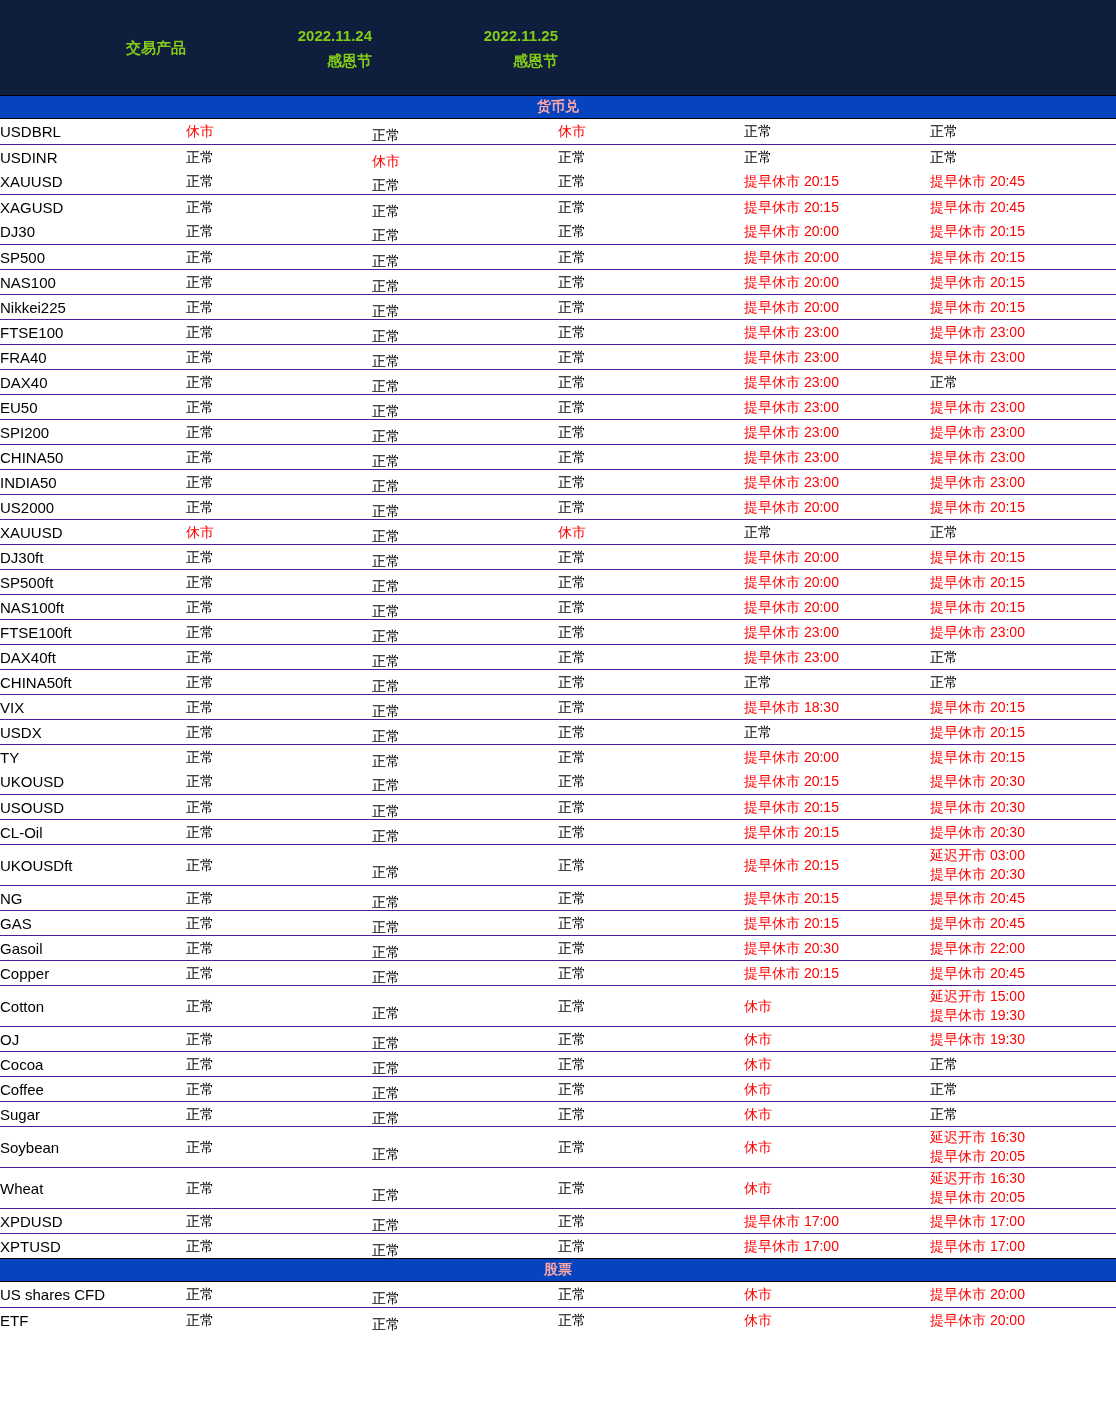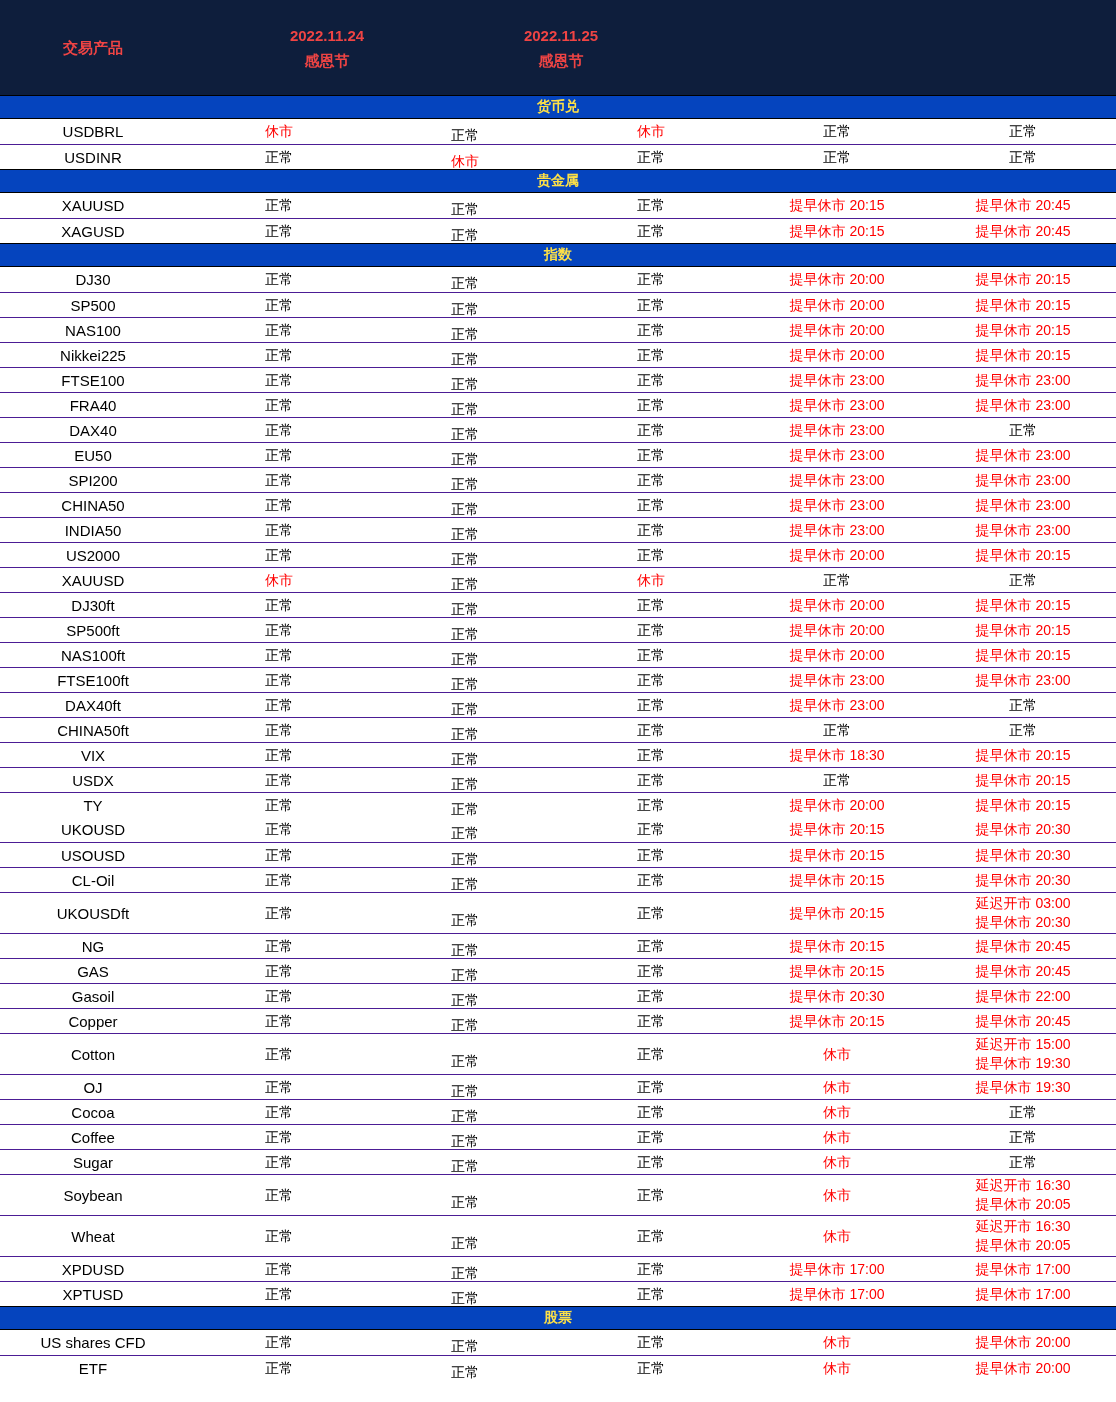--- a/index.html
+++ b/index.html
@@ -16,51 +16,49 @@
     color: #000;
   }
   .table { width: 1116px; }
 
   
   .header {
     display: grid;
     grid-template-columns: repeat(6, 186px);
     height: 95px;
     background: var(--header-bg);
-    color: #ef4444;
+    color: #84cc16;
     align-items: center;
-    text-align: center;
-    gap: 48px;
+    text-align: right;
   }
   .hcell { font-size: 15px; font-weight: bold; line-height: 25px; }
   .hcell .date { display: block; }
   .hcell .holiday { display: block; }
 
   
   .section-bar {
     height: 24px;
     background: var(--section-bg);
     border-top: 1px solid #000;
     border-bottom: 1px solid #000;
-    color: #fde047;
+    color: #fca5a5;
     font-size: 14px;
     font-weight: bold;
     display: flex;
     align-items: center;
     justify-content: center;
   }
 
   
   .rows .row + .row { border-top: 1px solid #4c1d95; }
   .row {
     display: grid;
     grid-template-columns: repeat(6, 186px);
     height: 25px;
     align-items: center;
-    text-align: center;
     background: #fff;
   }
   .row.tall { height: 41px; }
   .product { font-size: 15px; color: #000; }
   .cell { font-size: 14px; line-height: 19px; }
   .cell .line.normal { color: var(--black); }
   .cell .line.red { color: var(--red); }
   
   .cell.c-off { transform: translateY(4px); }
   .row.tall .cell.c-off { transform: none; align-self: end; padding-bottom: 3px; }
@@ -115,23 +113,20 @@
             <div class="line normal">正常</div>
           </div>
           <div class="cell">
             <div class="line normal">正常</div>
           </div>
           <div class="cell">
             <div class="line normal">正常</div>
           </div>
         </div>
       </div>
-      <div class="section-bar">
-        <span>贵金属</span>
-      </div>
       <div class="rows">
         <div class="row">
           <div class="product">XAUUSD</div>
           <div class="cell">
             <div class="line normal">正常</div>
           </div>
           <div class="cell c-off">
             <div class="line normal">正常</div>
           </div>
           <div class="cell">
@@ -155,23 +150,20 @@
           <div class="cell">
             <div class="line normal">正常</div>
           </div>
           <div class="cell">
             <div class="line red">提早休市 20:15</div>
           </div>
           <div class="cell">
             <div class="line red">提早休市 20:45</div>
           </div>
         </div>
-      </div>
-      <div class="section-bar">
-        <span>指数</span>
       </div>
       <div class="rows">
         <div class="row">
           <div class="product">DJ30</div>
           <div class="cell">
             <div class="line normal">正常</div>
           </div>
           <div class="cell c-off">
             <div class="line normal">正常</div>
           </div>

